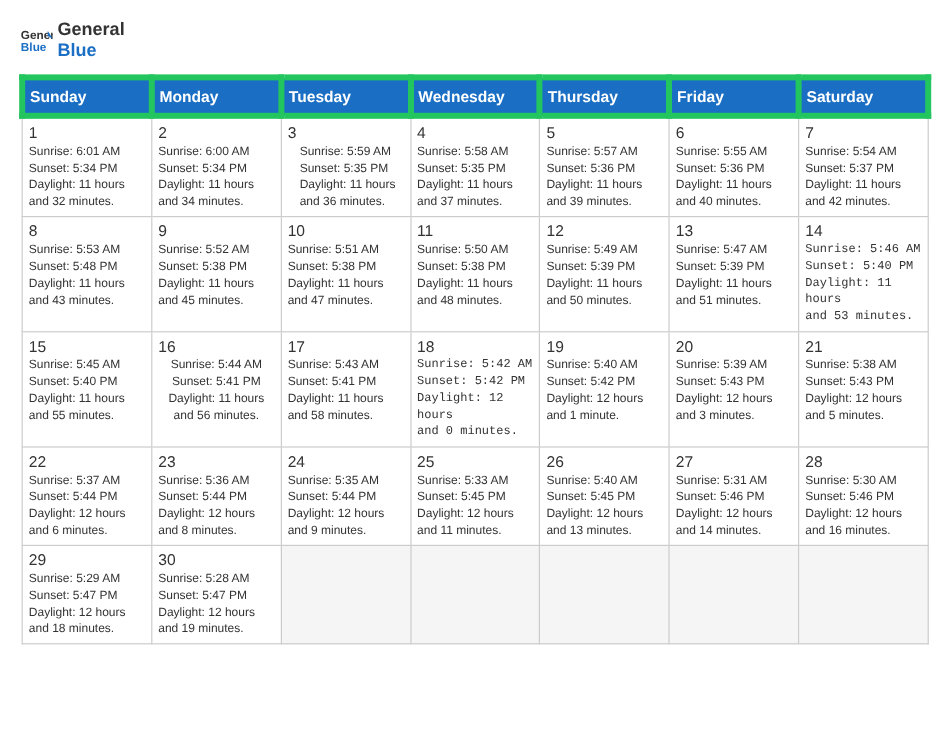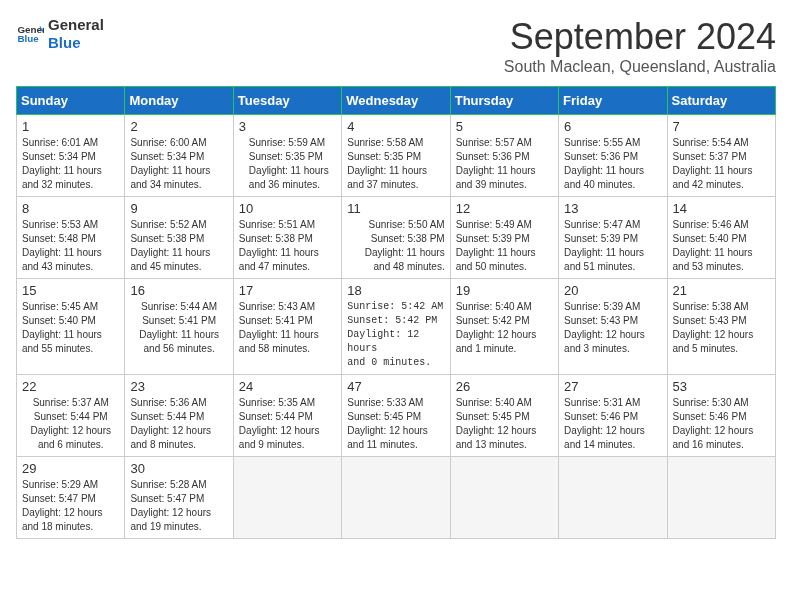--- a/index.html
+++ b/index.html
@@ -41,21 +41,21 @@
       width: 100%;
       border-collapse: collapse;
       table-layout: fixed;
     }
     th {
       background-color: #1a6fc4;
       color: #fff;
       padding: 6px 4px;
       font-size: 13px;
       text-align: left;
-      border: 1px solid #22c55e;
+      border: 5px solid #22c55e;
     }
     td {
       border: 1px solid #ccc;
       vertical-align: top;
       padding: 4px 5px;
       font-size: 10px;
       color: #333;
       height: 82px;
       background: #fff;
     }
@@ -81,24 +81,20 @@
     <svg class="logo-icon" viewBox="0 0 40 40" xmlns="http://www.w3.org/2000/svg">
       <text x="2" y="18" font-size="14" font-weight="bold" fill="#333">General</text>
       <text x="2" y="32" font-size="14" font-weight="bold" fill="#1a6fc4">Blue</text>
       <polygon points="34,8 40,18 34,14" fill="#1a6fc4"></polygon>
     </svg>
     <div style="display:flex;flex-direction:column;line-height:1.2;">
       <span style="font-size:15px;font-weight:bold;color:#333;">General</span>
       <span style="font-size:15px;font-weight:bold;color:#1a6fc4;">Blue</span>
     </div>
   </div>
-  <div class="title-area">
-    <div class="calendar-title">September 2024</div>
-    <div class="calendar-subtitle">South Maclean, Queensland, Australia</div>
-  </div>
 </div>
 
 <table>
   <thead>
     <tr>
     <th>Sunday</th>
         <th>Monday</th>
         <th>Tuesday</th>
         <th>Wednesday</th>
         <th>Thursday</th>
@@ -175,42 +171,42 @@
         </td>
         <td>
           <span class="day-num">10</span>
           <div class="day-info" style="white-space: pre-line;">Sunrise: 5:51 AM
 Sunset: 5:38 PM
 Daylight: 11 hours
 and 47 minutes.</div>
         </td>
         <td>
           <span class="day-num">11</span>
-          <div class="day-info" style="white-space: pre-line; text-align: right;">Sunrise: 5:50 AM
+          <div class="day-info" style="white-space: pre-line;">Sunrise: 5:50 AM
 Sunset: 5:38 PM
 Daylight: 11 hours
 and 48 minutes.</div>
         </td>
         <td>
           <span class="day-num">12</span>
           <div class="day-info" style="white-space: pre-line;">Sunrise: 5:49 AM
 Sunset: 5:39 PM
 Daylight: 11 hours
 and 50 minutes.</div>
         </td>
         <td>
           <span class="day-num">13</span>
           <div class="day-info" style="white-space: pre-line;">Sunrise: 5:47 AM
 Sunset: 5:39 PM
 Daylight: 11 hours
 and 51 minutes.</div>
         </td>
         <td>
           <span class="day-num">14</span>
-          <div class="day-info" style="white-space: pre-line;">Sunrise: 5:46 AM
+          <div class="day-info" style="white-space: pre-line; font-family: Liberation Mono, monospace;">Sunrise: 5:46 AM
 Sunset: 5:40 PM
 Daylight: 11 hours
 and 53 minutes.</div>
         </td>
       </tr>
       <tr>
         <td>
           <span class="day-num">15</span>
           <div class="day-info" style="white-space: pre-line;">Sunrise: 5:45 AM
 Sunset: 5:40 PM
@@ -256,62 +252,62 @@
           <span class="day-num">21</span>
           <div class="day-info" style="white-space: pre-line;">Sunrise: 5:38 AM
 Sunset: 5:43 PM
 Daylight: 12 hours
 and 5 minutes.</div>
         </td>
       </tr>
       <tr>
         <td>
           <span class="day-num">22</span>
-          <div class="day-info" style="white-space: pre-line; text-align: center;">Sunrise: 5:37 AM
+          <div class="day-info" style="white-space: pre-line;">Sunrise: 5:37 AM
 Sunset: 5:44 PM
 Daylight: 12 hours
 and 6 minutes.</div>
         </td>
         <td>
           <span class="day-num">23</span>
           <div class="day-info" style="white-space: pre-line;">Sunrise: 5:36 AM
 Sunset: 5:44 PM
 Daylight: 12 hours
 and 8 minutes.</div>
         </td>
         <td>
           <span class="day-num">24</span>
           <div class="day-info" style="white-space: pre-line;">Sunrise: 5:35 AM
 Sunset: 5:44 PM
 Daylight: 12 hours
 and 9 minutes.</div>
         </td>
         <td>
-          <span class="day-num">47</span>
+          <span class="day-num">25</span>
           <div class="day-info" style="white-space: pre-line;">Sunrise: 5:33 AM
 Sunset: 5:45 PM
 Daylight: 12 hours
 and 11 minutes.</div>
         </td>
         <td>
           <span class="day-num">26</span>
           <div class="day-info" style="white-space: pre-line;">Sunrise: 5:40 AM
 Sunset: 5:45 PM
 Daylight: 12 hours
 and 13 minutes.</div>
         </td>
         <td>
           <span class="day-num">27</span>
           <div class="day-info" style="white-space: pre-line;">Sunrise: 5:31 AM
 Sunset: 5:46 PM
 Daylight: 12 hours
 and 14 minutes.</div>
         </td>
         <td>
-          <span class="day-num">53</span>
+          <span class="day-num">28</span>
           <div class="day-info" style="white-space: pre-line;">Sunrise: 5:30 AM
 Sunset: 5:46 PM
 Daylight: 12 hours
 and 16 minutes.</div>
         </td>
       </tr>
       <tr>
         <td>
           <span class="day-num">29</span>
           <div class="day-info" style="white-space: pre-line;">Sunrise: 5:29 AM

